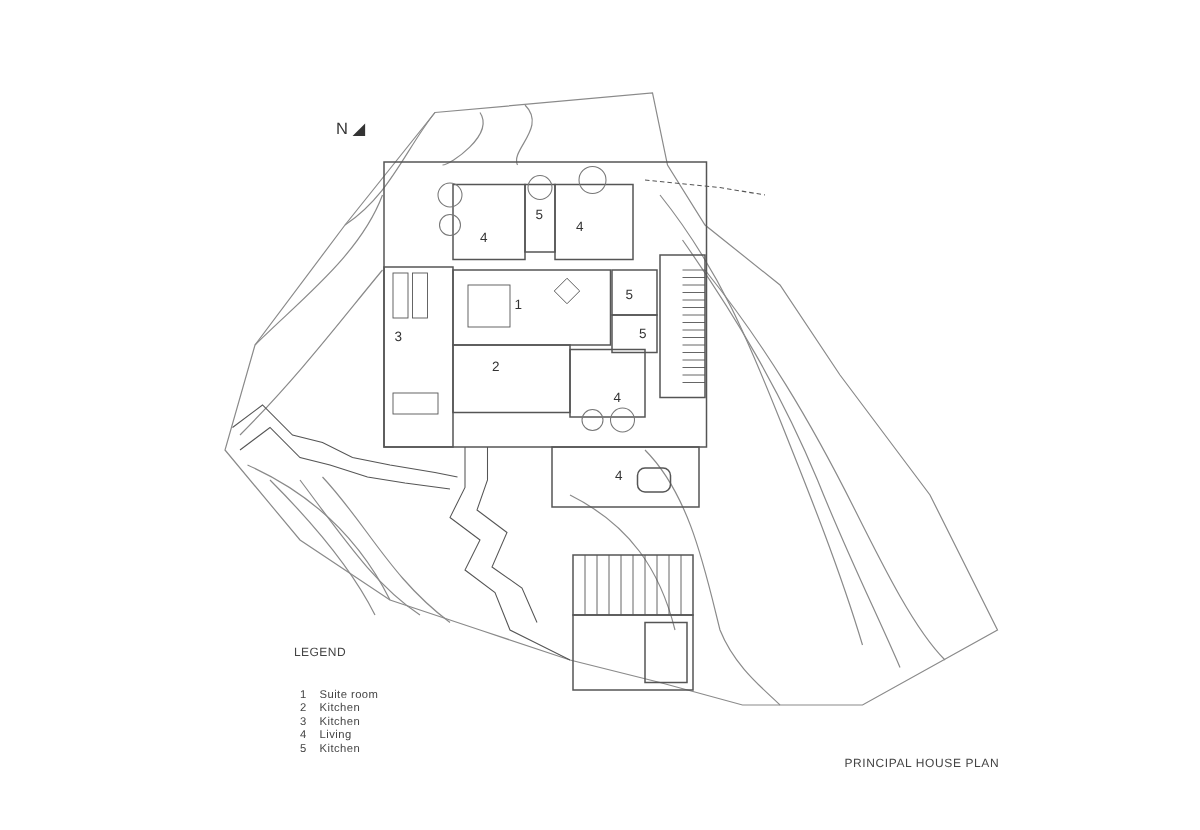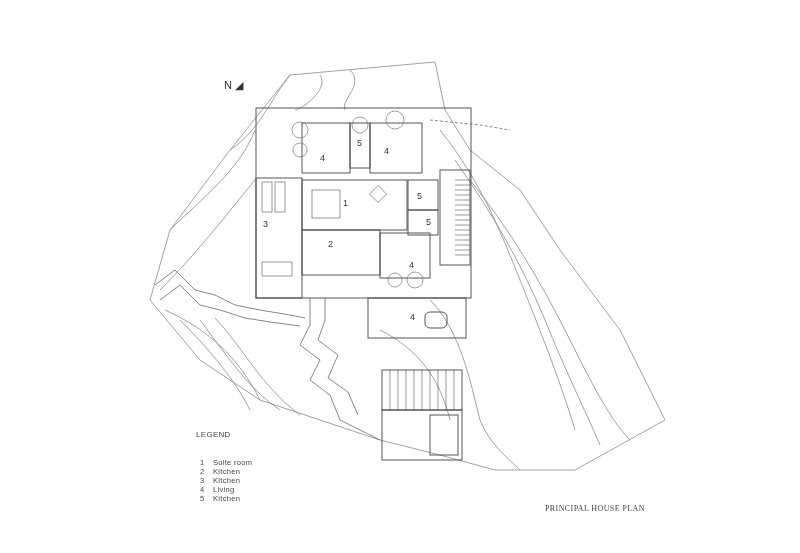--- a/index.html
+++ b/index.html
@@ -2,21 +2,21 @@
 <html><head>
 <meta charset="utf-8">
 <style>
   html, body { margin:0; padding:0; background:#ffffff; }
   body { width:800px; height:553px; position:relative; overflow:hidden; font-family:"Liberation Sans", sans-serif; }
   #plan { position:absolute; left:0; top:0; }
   .legend { position:absolute; left:196px; top:430px; font-size:7.5px; color:#444; letter-spacing:0.3px; line-height:9px; }
   .legend-title { font-size:8px; margin-bottom:19px; }
   .legend-row { display:flex; }
   .legend-num { width:13px; padding-left:4px; }
-  .plan-title { position:absolute; left:545px; top:504px; font-size:8px; color:#444; letter-spacing:0.4px;font-family:Liberation Serif, serif; }
+  .plan-title { position:absolute; left:563px; top:504px; font-size:8px; color:#444; letter-spacing:0.4px; }
   .room-label { position:absolute; font-size:9px; color:#333; }
   .compass { position:absolute; left:224px; top:79px; font-size:11px; color:#333; }
 </style>
 </head>
 <body>
 
 <svg id="plan" width="800" height="553" viewBox="0 0 800 553">
   <g fill="none" stroke="#8a8a8a" stroke-width="0.8">
 
     <path d="M290 75 L435 62 L445 110 L470 150 L520 190 L560 250 L620 330 L665 420 L575 470 L495 470 L440 455 L380 440 L320 420 L260 400 L200 360 L150 300 L170 230 L230 150 Z"></path>

